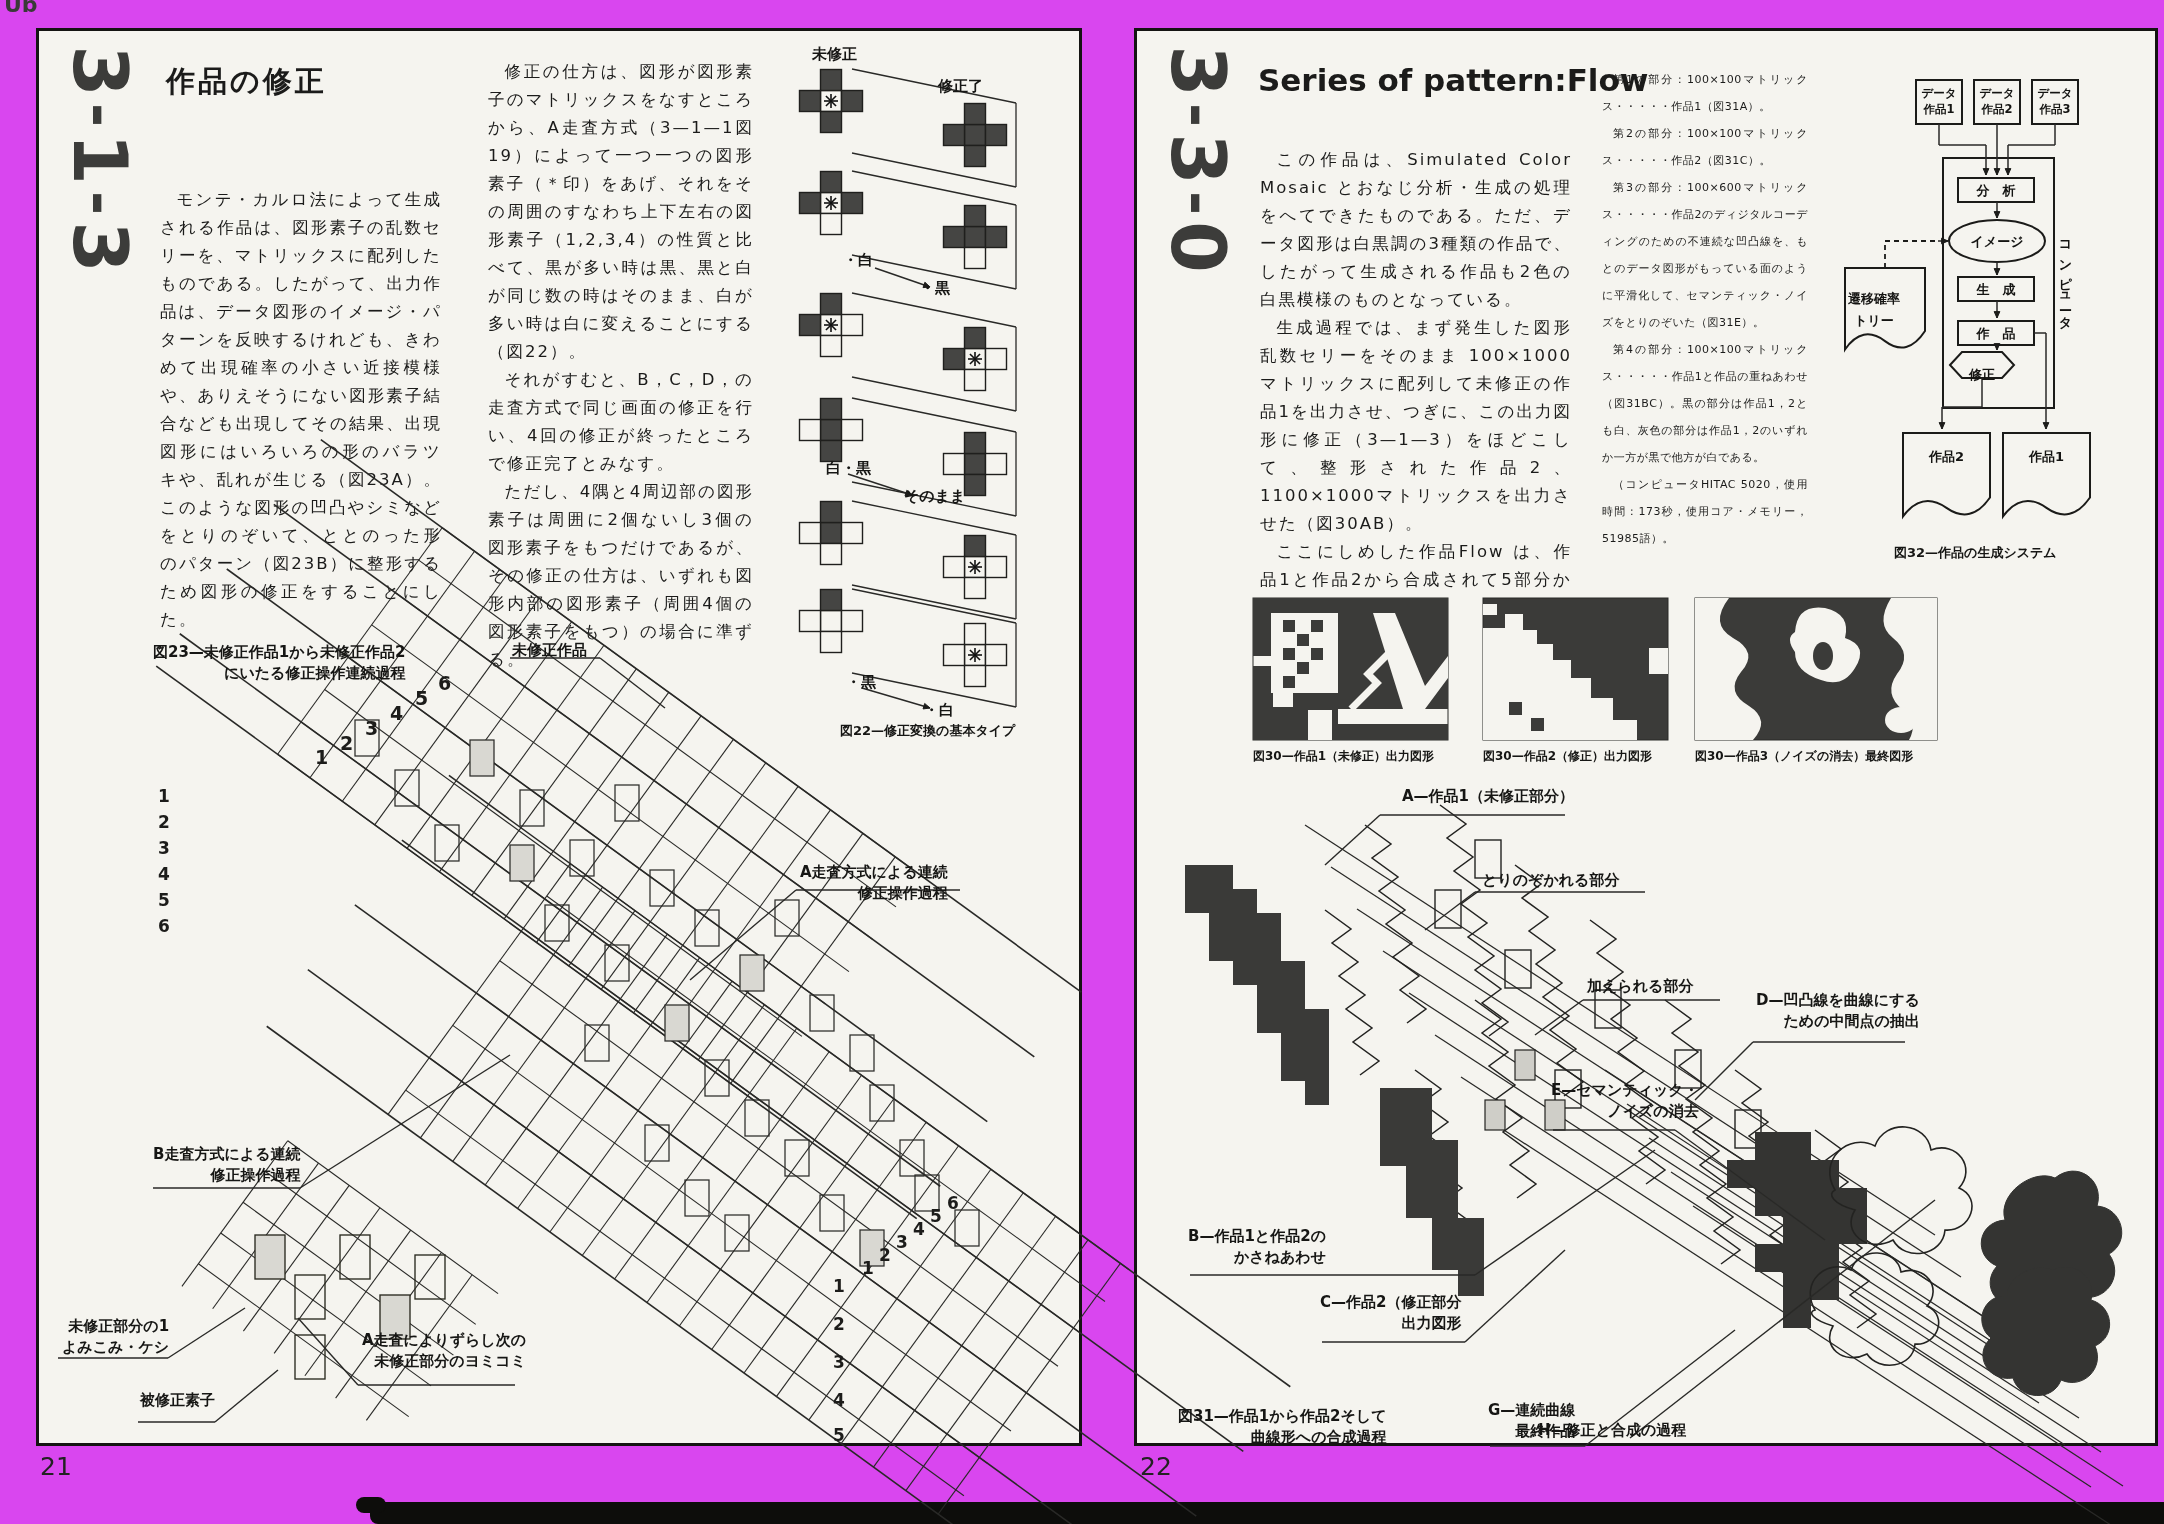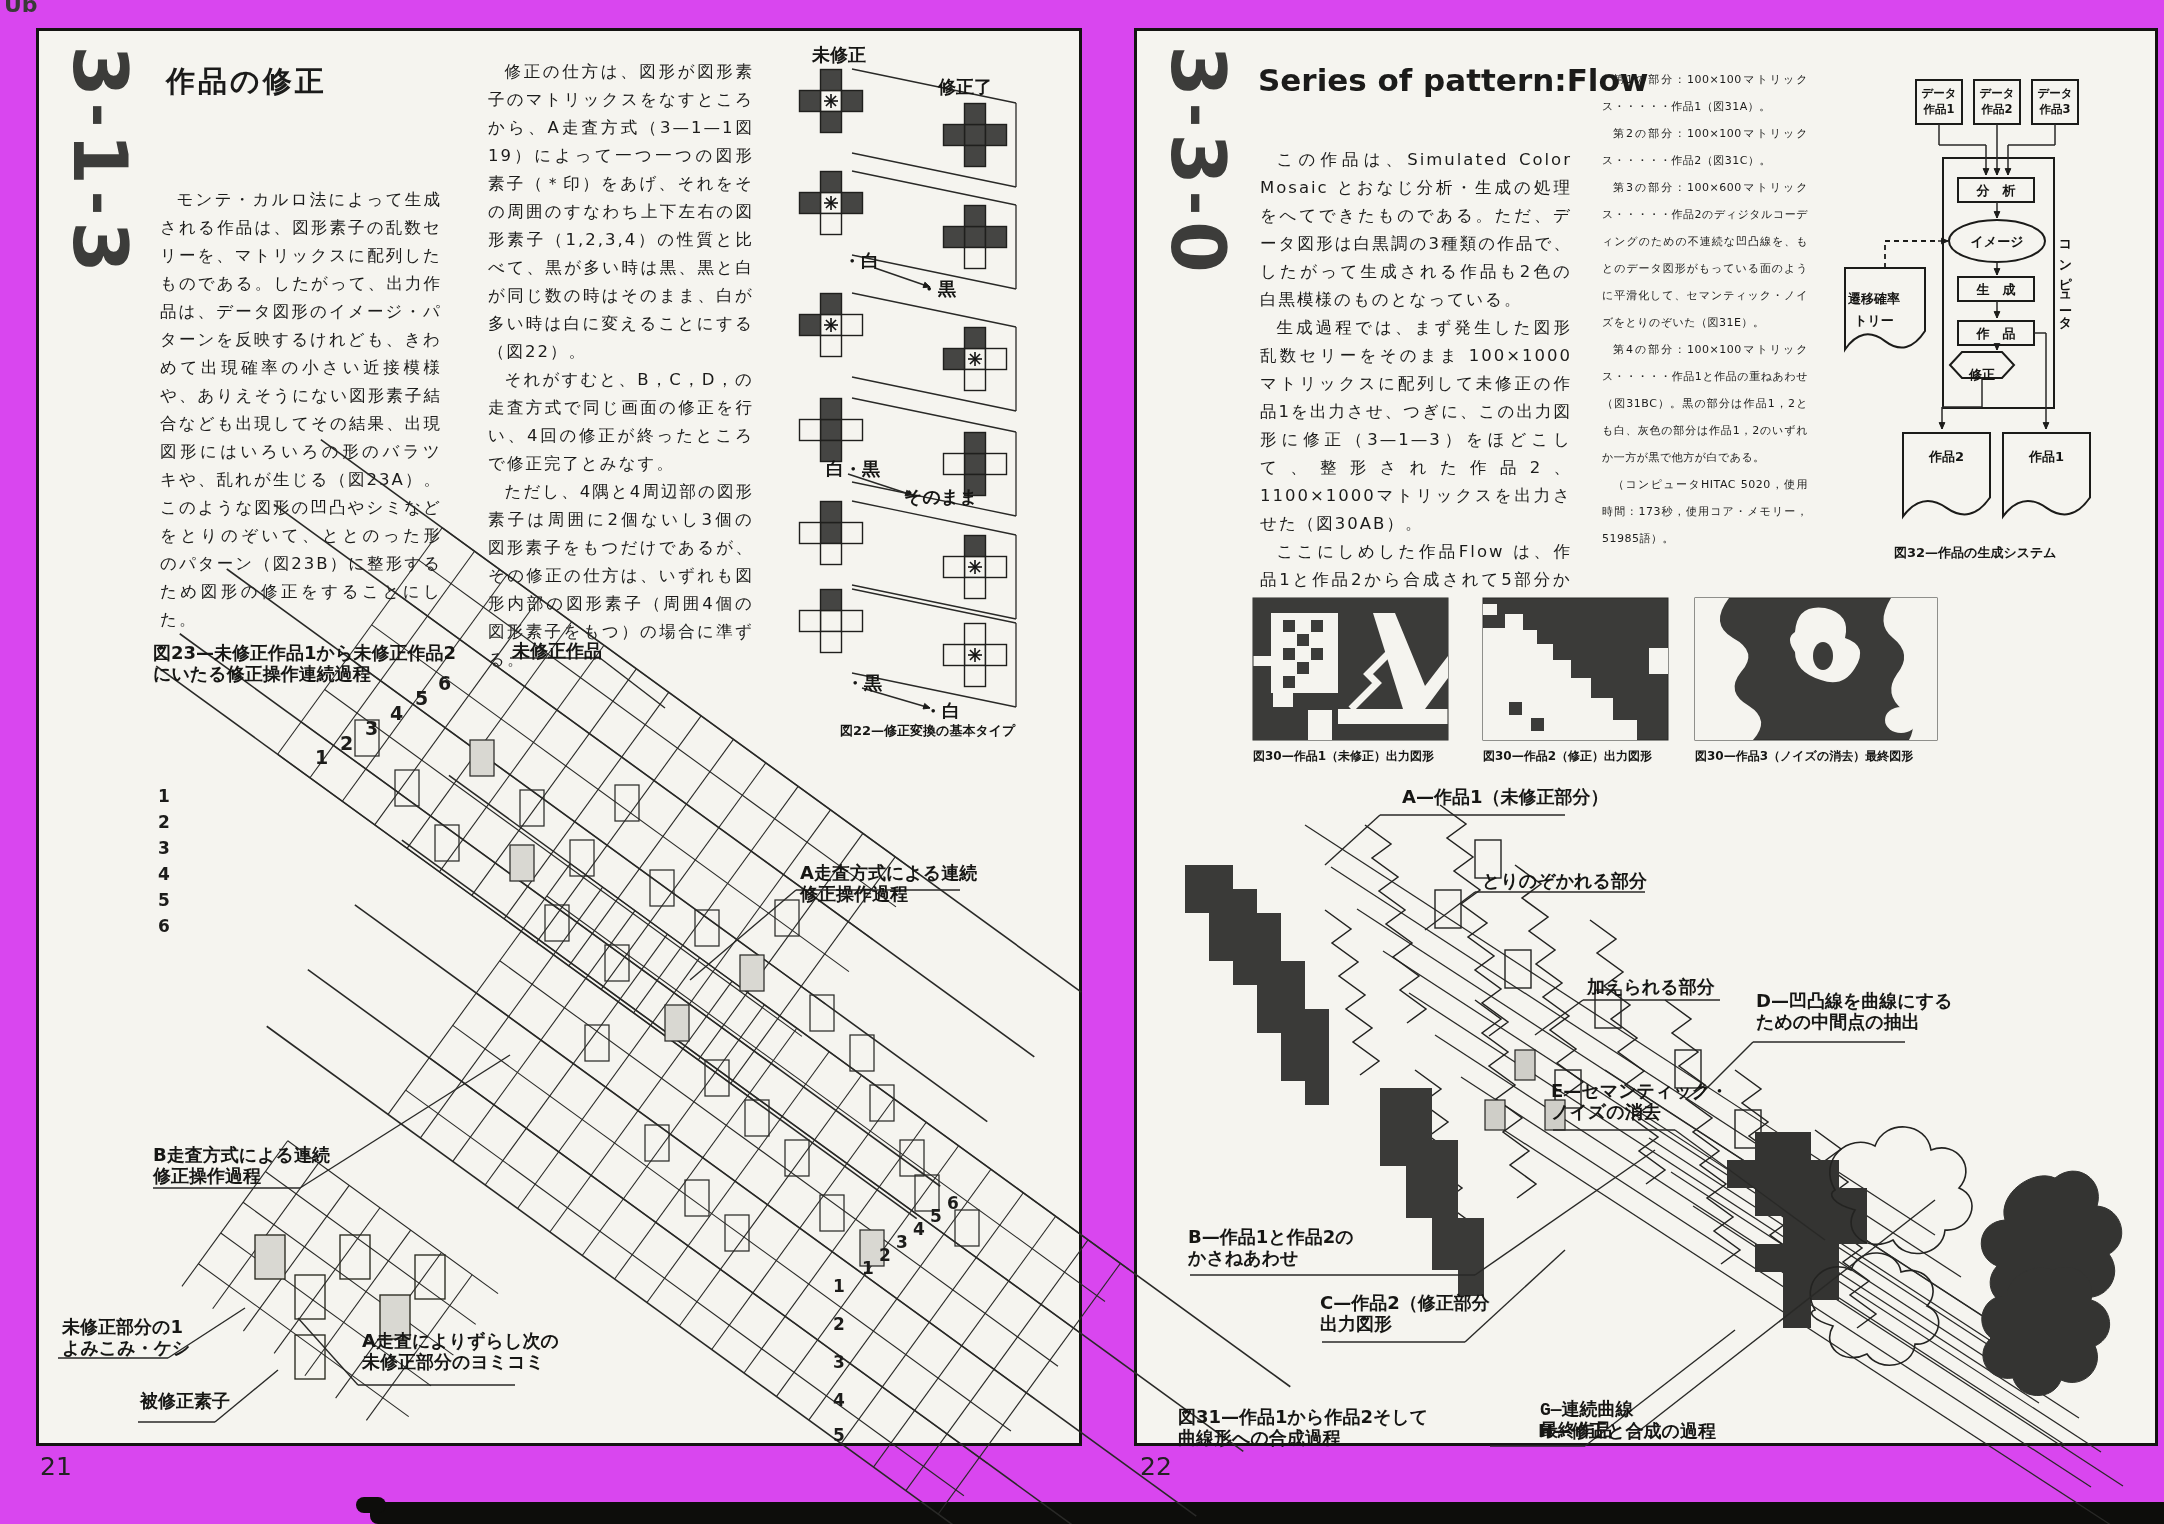--- a/index.html
+++ b/index.html
@@ -10,21 +10,21 @@
   .page-right{left:1134px;top:28px;width:1018px;height:1412px;}
   .stencil{position:absolute;display:flex;flex-direction:column;align-items:center;color:#3c3c3a;}
   .stencil span{transform:rotate(90deg);font-weight:800;font-size:74px;line-height:54px;
                 font-family:"DejaVu Sans",sans-serif;}
   .stencil span.dash{font-size:58px;line-height:34px;}
   .sec-title{position:absolute;font-weight:bold;font-size:29px;letter-spacing:3px;}
   .body-col{position:absolute;text-align:justify;font-size:16.5px;letter-spacing:2px;line-height:28px;}
   .body-col p{margin:0;text-indent:1em;}
   .body-col-sm{font-size:11px;letter-spacing:0.5px;line-height:27px;}
   .figlabel{position:absolute;font-size:13px;font-weight:bold;white-space:nowrap;color:#161614;}
-  .small-label{position:absolute;font-size:18px;font-weight:bold;white-space:nowrap;color:#161614;line-height:21px;}
+  .small-label{position:absolute;font-size:15px;font-weight:bold;white-space:nowrap;color:#161614;line-height:21px;text-align:right;}
   .num{position:absolute;font-size:19px;font-weight:bold;color:#1c1c1a;}
   .pageno{position:absolute;font-size:25px;color:#222;}
   .node-label{position:absolute;text-align:center;font-size:13px;font-weight:bold;color:#141412;}
   .vert-label{position:absolute;writing-mode:vertical-rl;text-orientation:upright;font-size:13px;
               font-weight:bold;letter-spacing:3px;color:#141412;}
   svg{position:absolute;overflow:visible;}
   .scanbar{position:absolute;background:#0d0d0b;}
 </style>
 </head>
 <body>
@@ -611,21 +611,21 @@
     <div>ノイズの消去</div>
   </div>
   <div class="small-label" style="left:1188px;top:1226px;">
     <div>B—作品1と作品2の</div>
     <div>かさねあわせ</div>
   </div>
   <div class="small-label" style="left:1320px;top:1292px;">
     <div>C—作品2（修正部分</div>
     <div>出力図形</div>
   </div>
-  <div class="small-label" style="left:1540px;top:1400px;font-family:Liberation Mono, monospace;">
+  <div class="small-label" style="left:1488px;top:1400px;">
     <div>G—連続曲線</div>
     <div>最終作品</div>
   </div>
   <div class="small-label" style="left:1538px;top:1420px;">H—修正と合成の過程</div>
   <div class="small-label" style="left:1178px;top:1406px;">
     <div>図31—作品1から作品2そして</div>
     <div>曲線形への合成過程</div>
   </div>
 
   <div class="pageno" style="left:1140px;top:1452px;">22</div>

